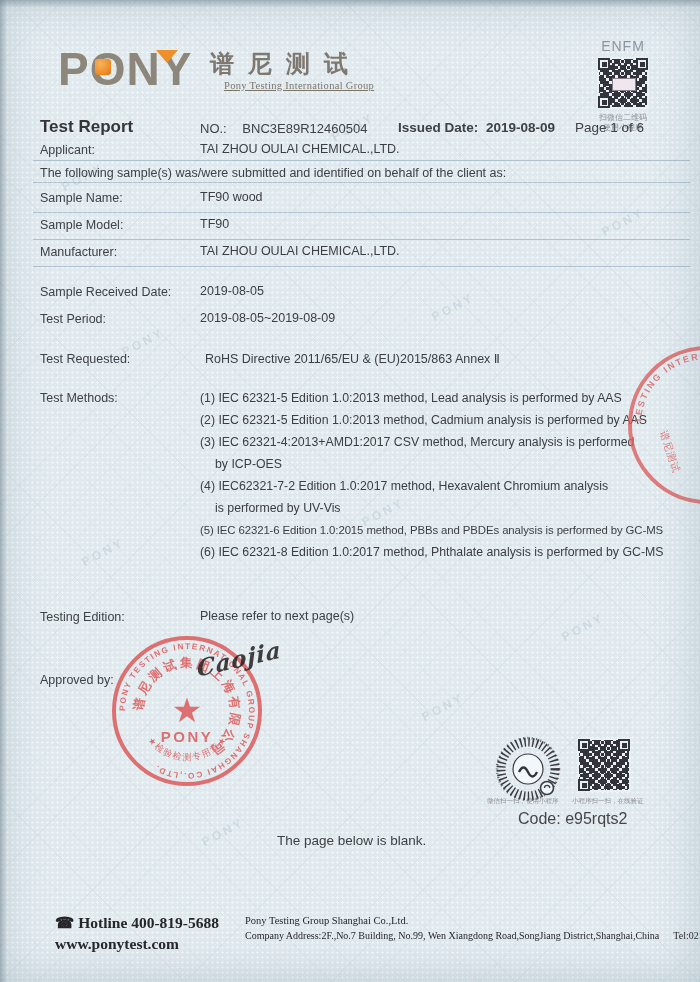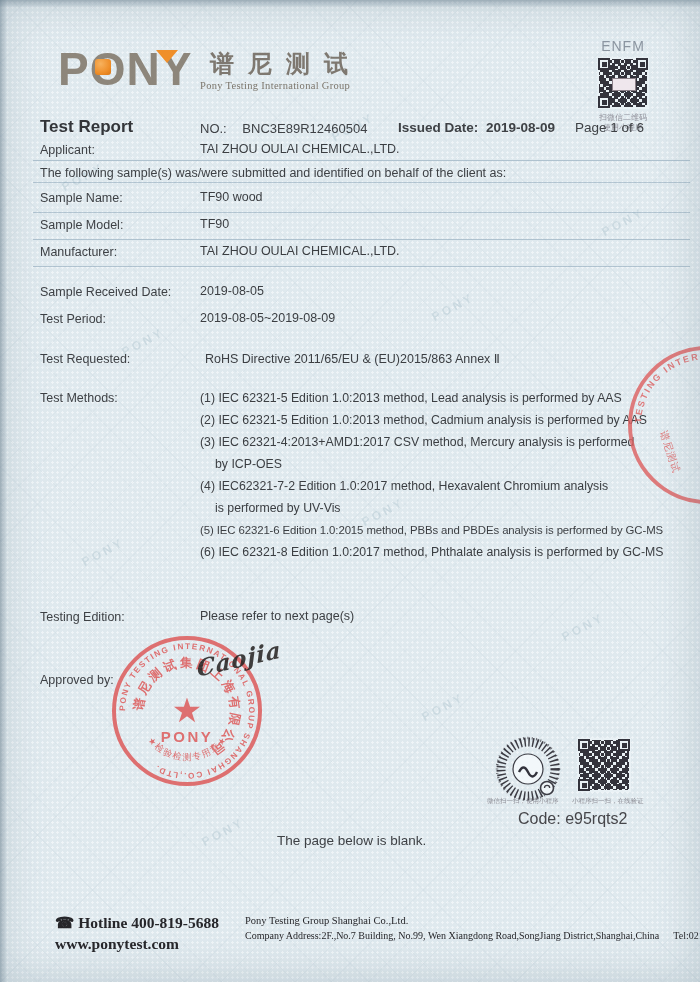--- a/index.html
+++ b/index.html
@@ -27,22 +27,22 @@
   
   .logo{position:absolute;left:58px;top:44px;width:130px;height:54px;
     font-weight:bold;font-size:46px;letter-spacing:1px;color:#8d867b;line-height:1.1;}
   .logo .osq{position:absolute;left:37px;top:15px;width:16px;height:16px;border-radius:3px;
     background:radial-gradient(circle at 35% 30%, #f7b25e, #ef8f2a 60%, #d97514);}
   .logo .ytri{position:absolute;left:98px;top:6px;width:0;height:0;
     border-left:11px solid transparent;border-right:11px solid transparent;
     border-top:13px solid #ef8f2a;}
   .logo-cn{position:absolute;left:210px;top:48px;font-size:24px;letter-spacing:14px;
     color:#7e7870;font-weight:600;white-space:nowrap;}
-  .logo-sub{position:absolute;left:200px;top:80px;font-size:10.5px;color:#7c766c;
-    font-family:"Liberation Serif",serif;letter-spacing:.3px;white-space:nowrap;}
+  .logo-sub{position:absolute;left:224px;top:80px;font-size:10.5px;color:#7c766c;
+    font-family:"Liberation Serif",serif;letter-spacing:.3px;white-space:nowrap;text-decoration:underline;}
 
   
   .wx{position:absolute;left:585px;top:38px;width:76px;text-align:center;}
   .wx .tag{font-size:14px;color:#8b95a0;letter-spacing:1px;}
   .qr{position:relative;
     background:
       repeating-conic-gradient(#33333c 0% 25%, transparent 0% 50%) 0 0/6px 6px,
       repeating-conic-gradient(#33333c 0% 25%, transparent 0% 50%) 1px 2px/11px 11px,
       #e9f1f5;
     box-shadow:0 0 0 2px #e9f1f5 inset;}

